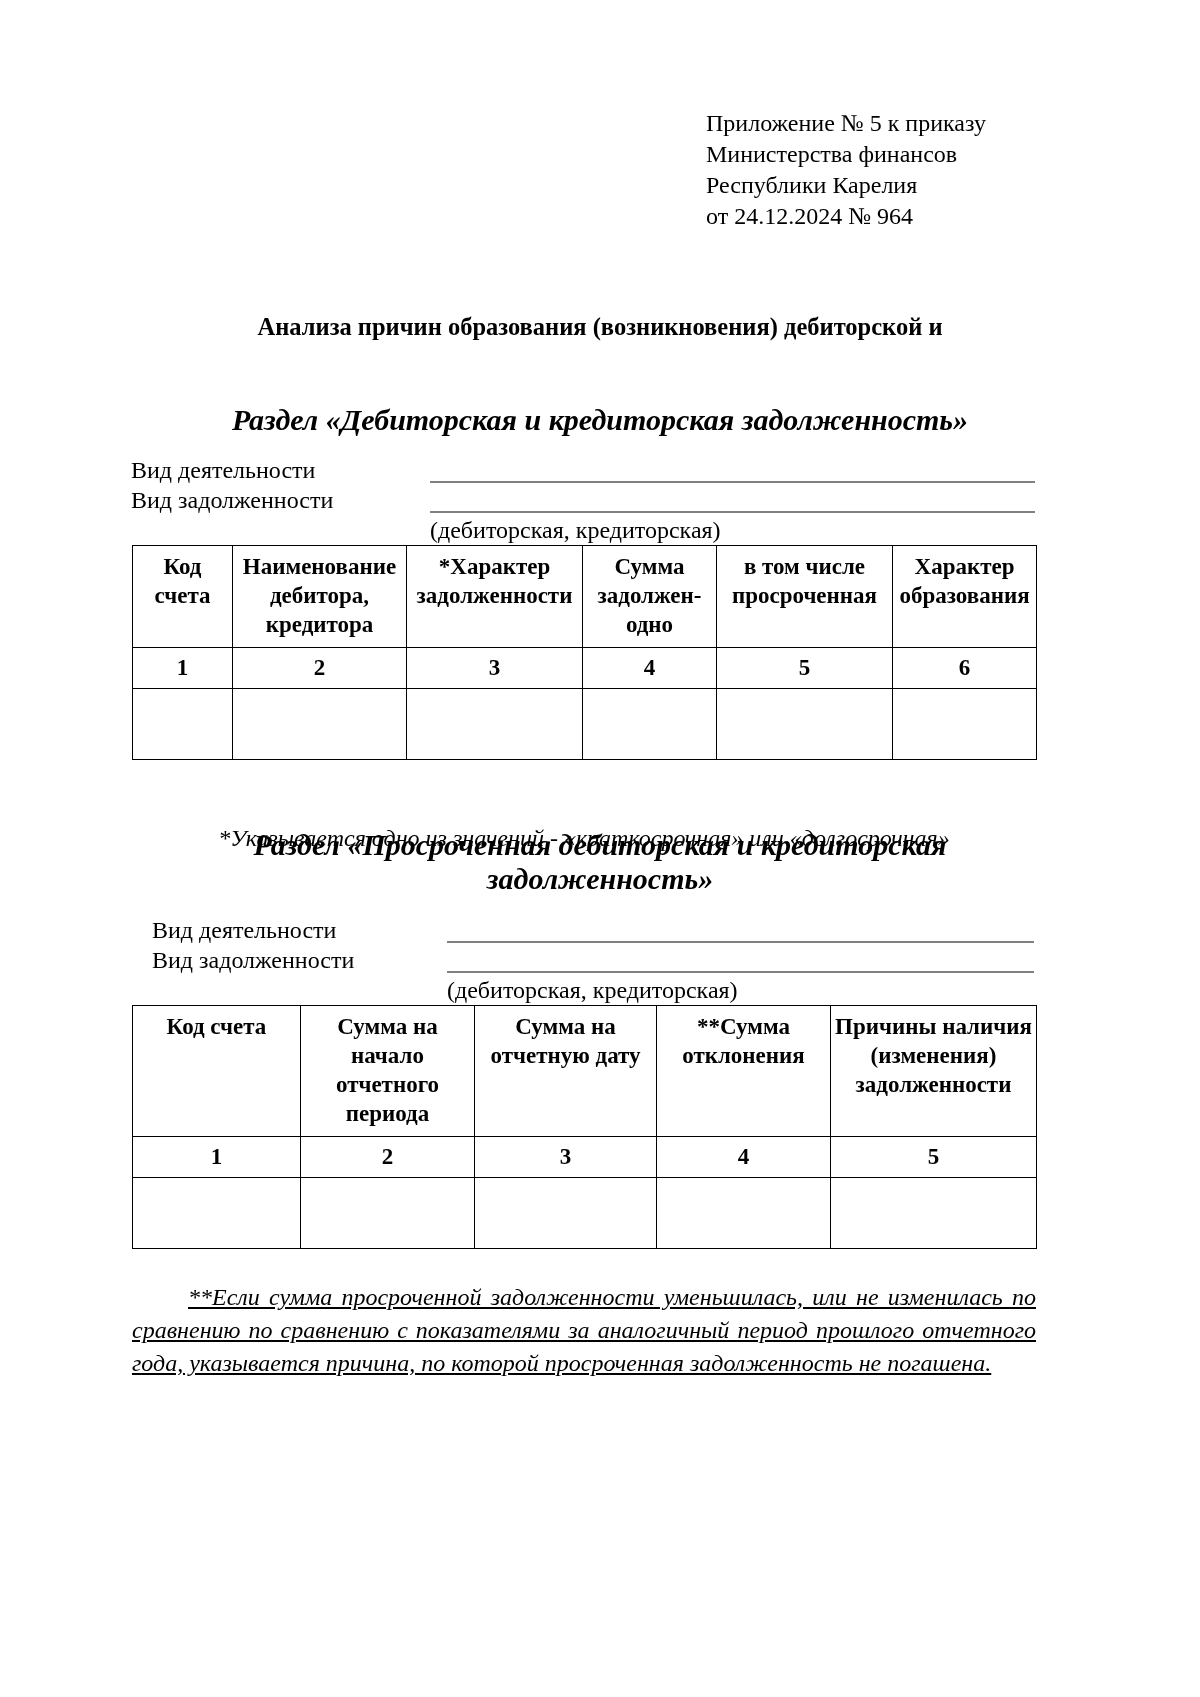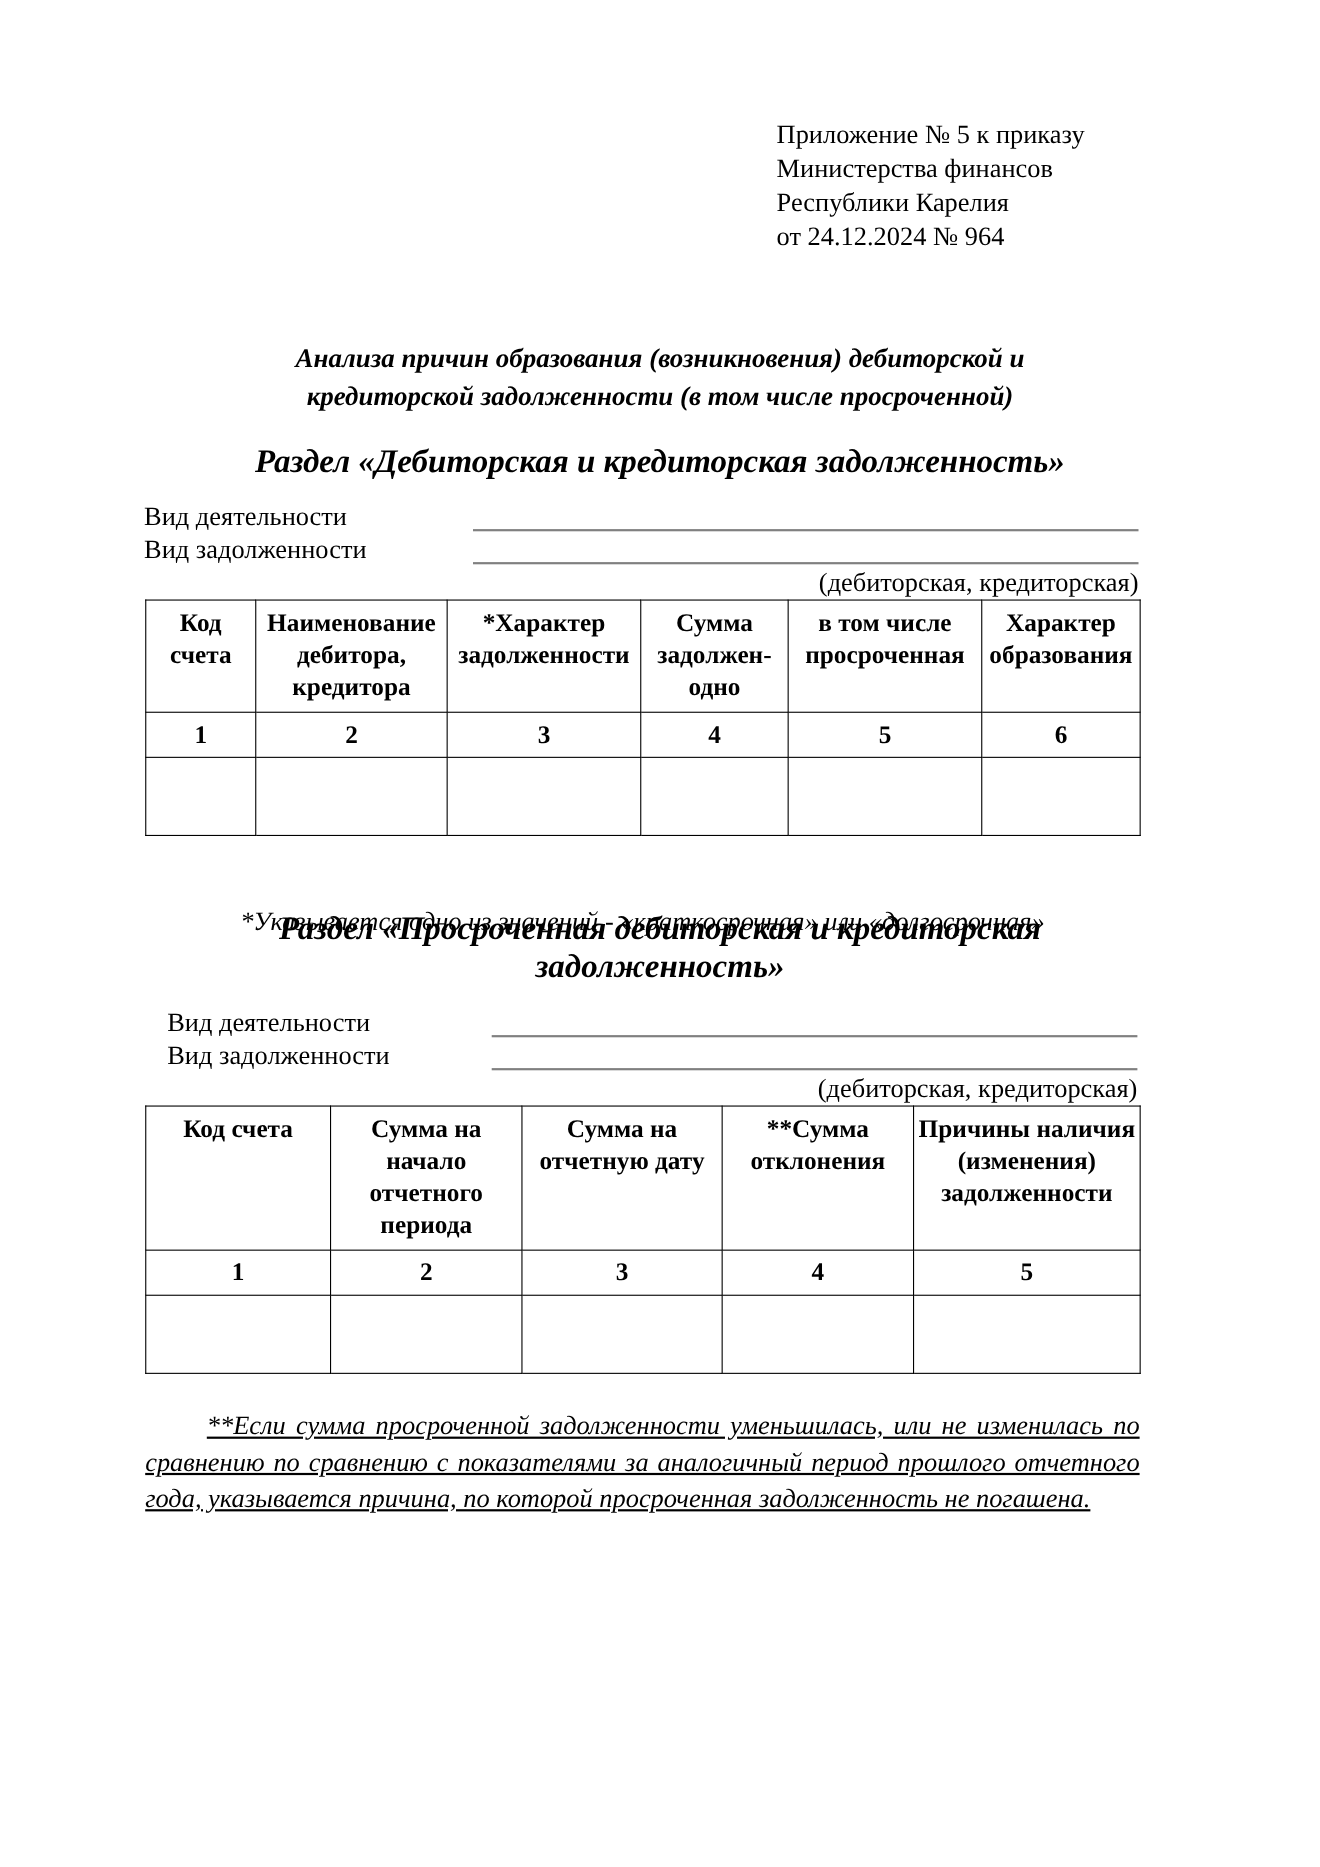--- a/index.html
+++ b/index.html
@@ -39,21 +39,20 @@
   
   .doc-title {
     position: absolute;
     left: 150px;
     top: 310px;
     width: 900px;
     text-align: center;
     font-weight: bold;
     font-size: 24.5px;
     line-height: 34px;
-    font-style: italic;
   }
 
   
   .section-heading {
     position: absolute;
     width: 900px;
     left: 150px;
     text-align: center;
     font-weight: bold;
     font-style: italic;
@@ -87,21 +86,21 @@
     height: 0;
   }
   #form-block-2 .form-label { left: 152px; }
   #form-block-1 .form-label { left: 131px; }
   #form-block-2 .form-rule { left: 447px; right: 166px; }
 
   .rule-caption {
     position: absolute;
     left: 430px;
     right: 165px;
-    text-align: right;
+    text-align: left;
     font-size: 24px;
     line-height: 30px;
     white-space: nowrap;
   }
   #form-block-2 .rule-caption { left: 447px; right: 166px; }
 
   
   table.grid {
     position: absolute;
     border-collapse: collapse;
@@ -166,21 +165,20 @@
 
   <div class="appendix">
     <div>Приложение № 5 к приказу</div>
     <div>Министерства финансов</div>
     <div>Республики Карелия</div>
     <div>от 24.12.2024 № 964</div>
   </div>
 
   <div class="doc-title">
     <div>Анализа причин образования (возникновения) дебиторской и</div>
-    <div>кредиторской задолженности (в том числе просроченной)</div>
   </div>
 
   <div class="section-heading" id="section1-heading">
     <div>Раздел «Дебиторская и кредиторская задолженность»</div>
   </div>
 
   <div class="form-block" id="form-block-1">
     <div class="form-row">
       <span class="form-label">Вид деятельности</span>
       <span class="form-rule"></span>

